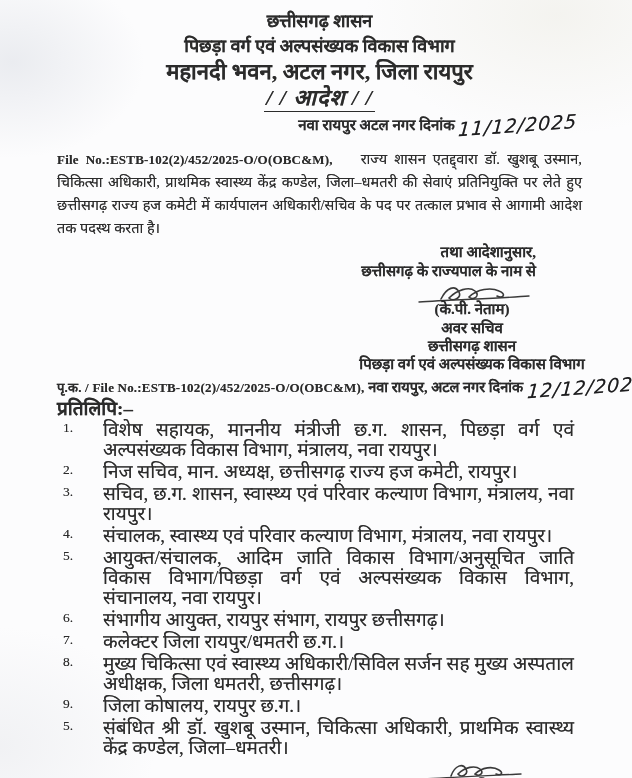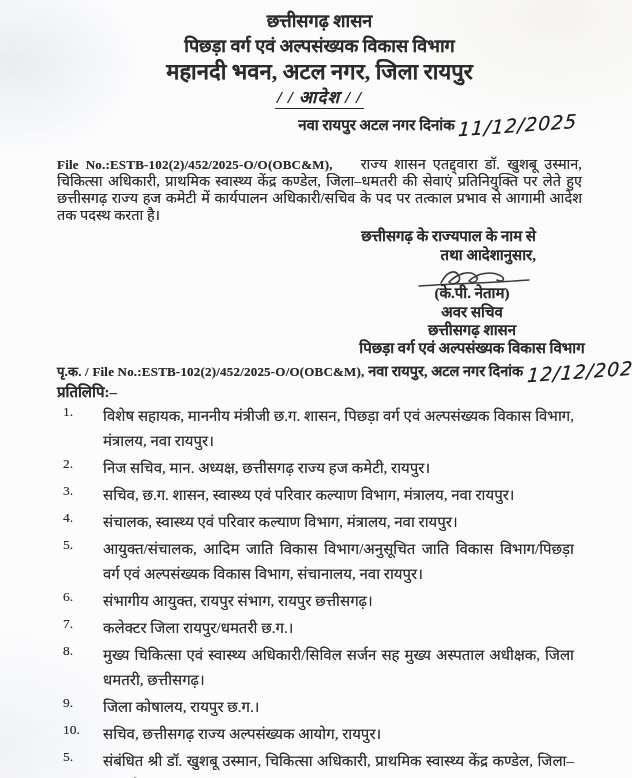--- a/index.html
+++ b/index.html
@@ -17,52 +17,52 @@
       #fcfcfd;
     color: #2b2b2b;
   }
   .scanline { text-shadow: 0 0 0.5px rgba(45,45,45,0.55); }
 
   .header { text-align: center; }
   .h1 { font-size: 18px; line-height: 23px; font-weight: bold; }
   .h2 { font-size: 18px; line-height: 26px; font-weight: bold; }
   .h3 { font-size: 15px; line-height: 21px; font-weight: bold; }
   .h4 { font-size: 22px; line-height: 26px; font-weight: bold; }
-  .order-title { font-size: 17px; line-height: 25px; font-weight: bold; }
+  .order-title { font-size: 22px; line-height: 25px; font-weight: bold; }
   .order-title .ul { border-bottom: 1.5px solid #2b2b2b; padding: 0 2px 1px 2px; font-style: italic; letter-spacing: 1px; }
 
   .date-line { text-align: right; font-size: 15px; line-height: 22px; padding-right: 4px; margin-top: 2px; font-weight: bold; white-space: nowrap; }
 
   .handwrite {
     display: inline-block; font-family: "DejaVu Sans", sans-serif; font-style: italic;
     font-size: 19px; letter-spacing: 1px; font-weight: normal; color: #1d1d1f;
     transform: rotate(-4deg) skewX(-8deg); position: relative; top: 2px;
   }
 
-  .para1 { text-align: justify; font-size: 14.5px; line-height: 17px; margin-top: 20px; }
+  .para1 { text-align: justify; font-size: 14.5px; line-height: 23px; margin-top: 12px; }
   .fileno { font-weight: bold; font-size: 13px; font-family: "Liberation Serif", serif; letter-spacing: 0.2px; }
   .gap { display: inline-block; width: 28px; }
 
   .para2 { font-size: 14.5px; line-height: 19px; margin-top: 1px; text-indent: 58px; }
 
   .by-order { text-align: right; font-size: 15px; line-height: 19px; padding-right: 46px; margin-top: 3px; font-weight: bold; }
 
   .sig-block { width: 330px; margin-left: 250px; text-align: center; margin-top: 2px; }
   .sig-svg { display: block; margin: 0 auto -7px auto; }
   .sig-name { font-size: 15px; line-height: 19px; font-weight: bold; }
   .sig-line { font-size: 15px; line-height: 18px; font-weight: bold; }
 
   .pruk-line { font-size: 14.5px; line-height: 22px; margin-top: 1px; white-space: nowrap; }
   .pruk-line .hindi { font-weight: bold; font-family: Liberation Serif, serif; }
-  .pratilipi { font-size: 15px; line-height: 19px; font-weight: bold; font-family: Liberation Serif, serif; }
+  .pratilipi { font-size: 19px; line-height: 19px; font-weight: bold; font-family: Liberation Serif, serif; }
 
   .copies { margin-top: 2px; }
   .copy-row { display: flex; margin-bottom: 2px; }
   .copy-num { width: 46px; flex: 0 0 46px; font-size: 13.5px; line-height: 16.5px; padding-left: 6px; box-sizing: border-box; }
-  .copy-text { flex: 1; font-size: 15px; line-height: 25px; text-align: justify; padding-right: 8px; }
+  .copy-text { flex: 1; font-size: 19px; line-height: 20px; text-align: justify; padding-right: 8px; }
 
   .forward-line { font-size: 14.5px; line-height: 20px; margin-top: 2px; }
 
   .sig-block-bottom { width: 330px; margin-left: 246px; text-align: center; margin-top: 4px; }
 </style>
 </head>
 <body>
 
 <div class="page scanline">
 
@@ -77,22 +77,22 @@
     <span>नवा रायपुर अटल नगर दिनांक</span>
     <span class="handwrite">11/12/2025</span>
   </div>
 
   <div class="para1">
     <span class="fileno">File No.:ESTB-102(2)/452/2025-O/O(OBC&amp;M),</span><span class="gap"></span><span>राज्य शासन एतद्द्वारा डॉ. खुशबू उस्मान, चिकित्सा अधिकारी, प्राथमिक स्वास्थ्य केंद्र कण्डेल, जिला–धमतरी की सेवाएं प्रतिनियुक्ति पर लेते हुए छत्तीसगढ़ राज्य हज कमेटी में कार्यपालन अधिकारी/सचिव के पद पर तत्काल प्रभाव से आगामी आदेश तक पदस्थ करता है।</span>
   </div>
 
 
   <div class="by-order">
+    <div>तथा आदेशानुसार,</div>
     <div>छत्तीसगढ़ के राज्यपाल के नाम से</div>
-    <div>तथा आदेशानुसार,</div>
   </div>
 
   <div class="sig-block">
     <svg class="sig-svg" width="130" height="24" viewBox="0 0 130 24">
       <path d="M34 16 C 40 4, 48 2, 52 9 C 55 15, 46 19, 42 15 C 50 7, 62 3, 68 8 C 74 13, 66 18, 62 14 C 70 6, 84 4, 92 8 C 100 11, 96 16, 90 13" fill="none" stroke="#3a3a3a" stroke-width="1.6" stroke-linecap="round"></path>
       <path d="M12 19 C 40 17, 100 15, 122 13" fill="none" stroke="#3a3a3a" stroke-width="1.4" stroke-linecap="round"></path>
     </svg>
     <div class="sig-name">(के.पी. नेताम)</div>
     <div class="sig-line">अवर सचिव</div>
     <div class="sig-line">छत्तीसगढ़ शासन</div>
@@ -138,24 +138,20 @@
       </div>
     <div class="copy-row">
         <div class="copy-num">8.</div>
         <div class="copy-text">मुख्य चिकित्सा एवं स्वास्थ्य अधिकारी/सिविल सर्जन सह मुख्य अस्पताल अधीक्षक, जिला धमतरी, छत्तीसगढ़।</div>
       </div>
     <div class="copy-row">
         <div class="copy-num">9.</div>
         <div class="copy-text">जिला कोषालय, रायपुर छ.ग.।</div>
       </div>
     <div class="copy-row">
-        <div class="copy-num">10.</div>
-        <div class="copy-text">सचिव, छत्तीसगढ़ राज्य अल्पसंख्यक आयोग, रायपुर।</div>
-      </div>
-    <div class="copy-row">
         <div class="copy-num">5.</div>
         <div class="copy-text">संबंधित श्री डॉ. खुशबू उस्मान, चिकित्सा अधिकारी, प्राथमिक स्वास्थ्य केंद्र कण्डेल, जिला–धमतरी।</div>
       </div>
   </div>
 
 
   <div class="sig-block-bottom">
     <svg class="sig-svg" width="130" height="22" viewBox="0 0 130 22">
       <path d="M48 14 C 52 3, 60 1, 63 7 C 66 13, 58 16, 55 12 C 62 5, 72 3, 77 7 C 82 11, 76 15, 72 12 C 79 5, 90 4, 96 8 C 101 11, 98 14, 93 12" fill="none" stroke="#3a3a3a" stroke-width="1.6" stroke-linecap="round"></path>
       <path d="M20 17 C 50 15, 100 13, 118 12" fill="none" stroke="#3a3a3a" stroke-width="1.4" stroke-linecap="round"></path>

